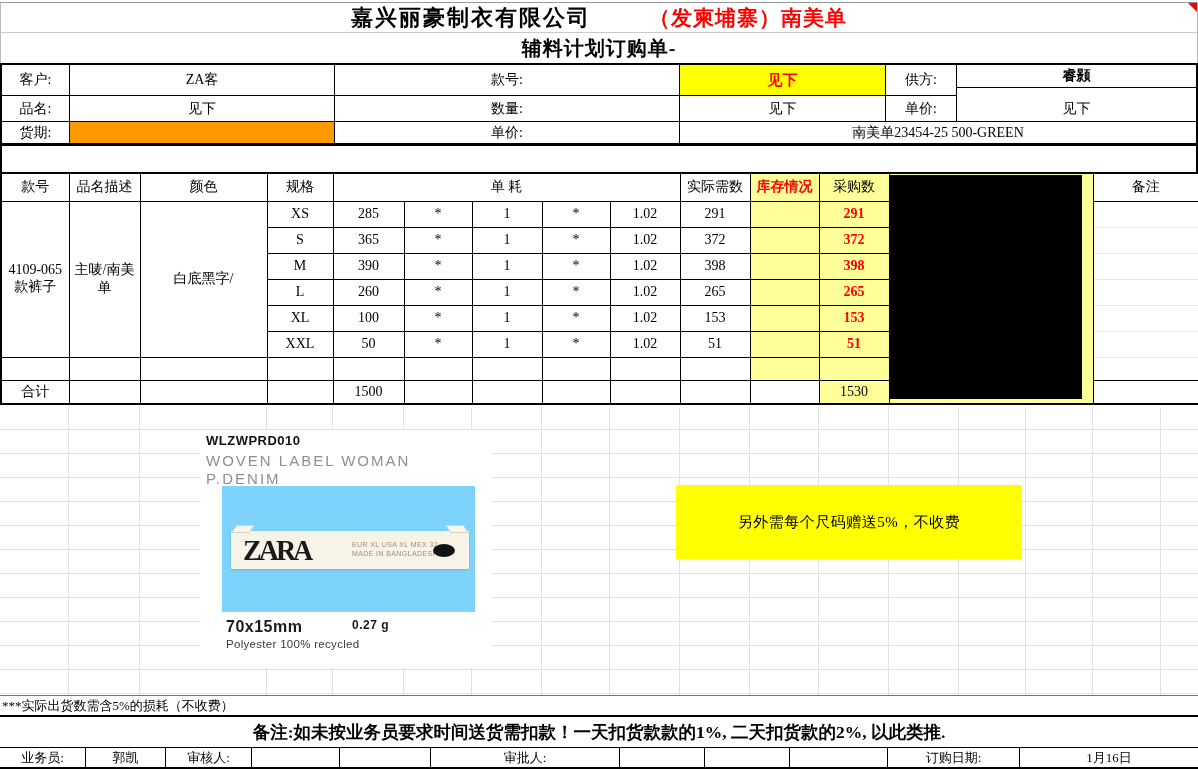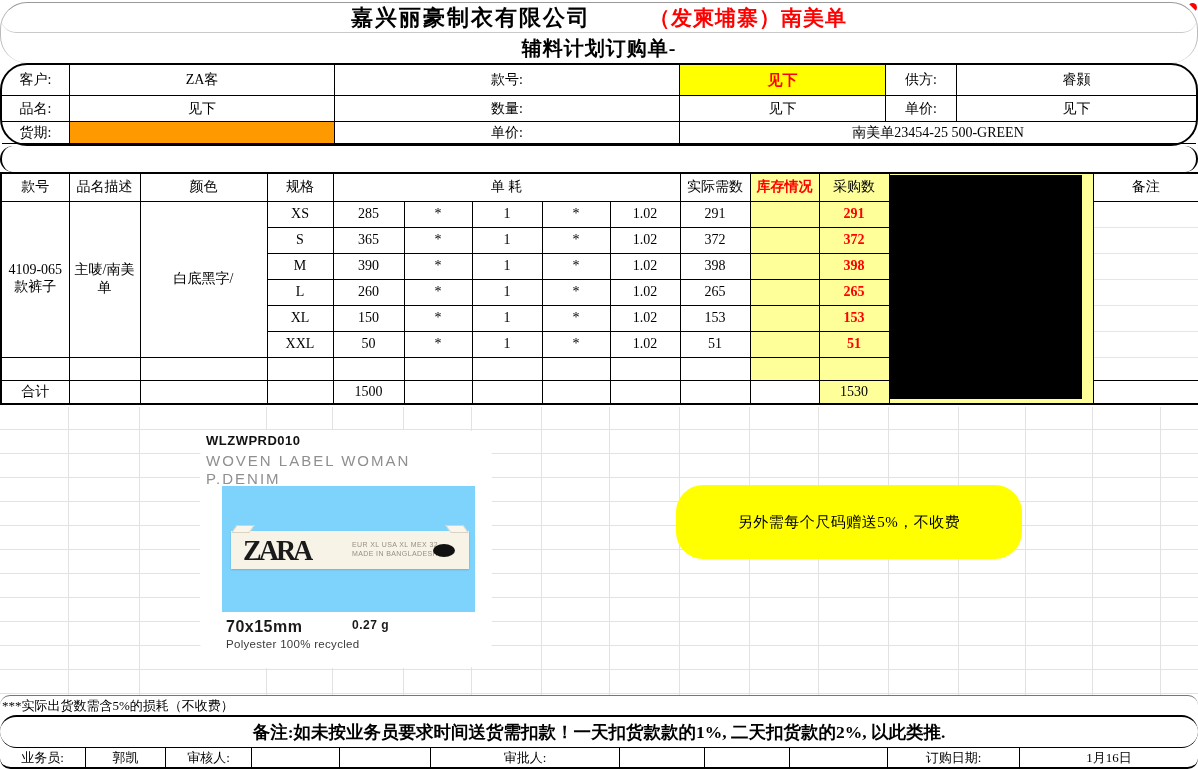--- a/index.html
+++ b/index.html
@@ -1,18 +1,18 @@
 <!DOCTYPE html>
 <html><head>
 <meta charset="utf-8">
 <style>
   html,body{margin:0;padding:0;background:#fff;}
   .sheet{position:relative;width:1198px;height:769px;background:#fff;overflow:hidden;
          font-family:"Liberation Serif",serif;color:#000;}
-  .abs{position:absolute;box-sizing:border-box;border-radius:27px;}
+  .abs{position:absolute;box-sizing:border-box;}
   
   .titleblock{left:0;top:2px;width:1198px;height:61px;border-top:1px solid #9a9a9a;
               border-left:1px solid #bbb;border-right:1px solid #bbb;}
   .t1{left:0;top:0;width:100%;height:30px;display:flex;align-items:center;justify-content:center;
       border-bottom:1px solid #c9c9c9;}
   .t1 .company{font-size:22px;font-weight:bold;letter-spacing:2px;}
   .t1 .tag{font-size:21px;font-weight:bold;color:#f00;margin-left:58px;letter-spacing:1px;}
   .t2{left:0;top:30px;width:100%;height:31px;display:flex;align-items:center;justify-content:center;
       font-size:20px;font-weight:bold;letter-spacing:1px;}
   .cmark{left:1188px;top:3px;width:0;height:0;border-top:9px solid #f00;border-left:9px solid transparent;}
@@ -86,21 +86,21 @@
     <div class="abs t2">辅料计划订购单-</div>
   </div>
   <div class="abs cmark"></div>
 
   <div class="abs infotbl">
     <div class="ic" style="left:0;top:0;width:68px;height:31px;">客户:</div>
     <div class="ic" style="left:68px;top:0;width:265px;height:31px;">ZA客</div>
     <div class="ic" style="left:333px;top:0;width:345px;height:31px;">款号:</div>
     <div class="ic yel redbold" style="left:678px;top:0;width:206px;height:31px;">见下</div>
     <div class="ic" style="left:884px;top:0;width:71px;height:31px;">供方:</div>
-    <div class="ic nr" style="left:955px;top:0;width:239px;height:31px;">睿颢</div>
+    <div class="ic nr" style="left:955px;top:0;width:239px;height:23px;font-weight:bold;">睿颢</div>
 
     <div class="ic" style="left:0;top:31px;width:68px;height:26px;">品名:</div>
     <div class="ic" style="left:68px;top:31px;width:265px;height:26px;">见下</div>
     <div class="ic" style="left:333px;top:31px;width:345px;height:26px;">数量:</div>
     <div class="ic" style="left:678px;top:31px;width:206px;height:26px;">见下</div>
     <div class="ic" style="left:884px;top:31px;width:71px;height:26px;">单价:</div>
     <div class="ic nr" style="left:955px;top:31px;width:239px;height:26px;">见下</div>
 
     <div class="ic nb" style="left:0;top:57px;width:68px;height:22px;border-bottom:1px solid #000;">货期:</div>
     <div class="ic orangecell" style="left:68px;top:57px;width:265px;height:22px;"></div>
@@ -189,21 +189,21 @@
         <td>1</td>
         <td>*</td>
         <td>1.02</td>
         <td>265</td>
         <td class="py"></td>
         <td class="py buyred">265</td>
         <td class="rk"></td>
       </tr>
       <tr style="height:26px">
         <td>XL</td>
-        <td>150</td>
+        <td>100</td>
         <td>*</td>
         <td>1</td>
         <td>*</td>
         <td>1.02</td>
         <td>153</td>
         <td class="py"></td>
         <td class="py buyred">153</td>
         <td class="rk"></td>
       </tr>
       <tr style="height:26px">

